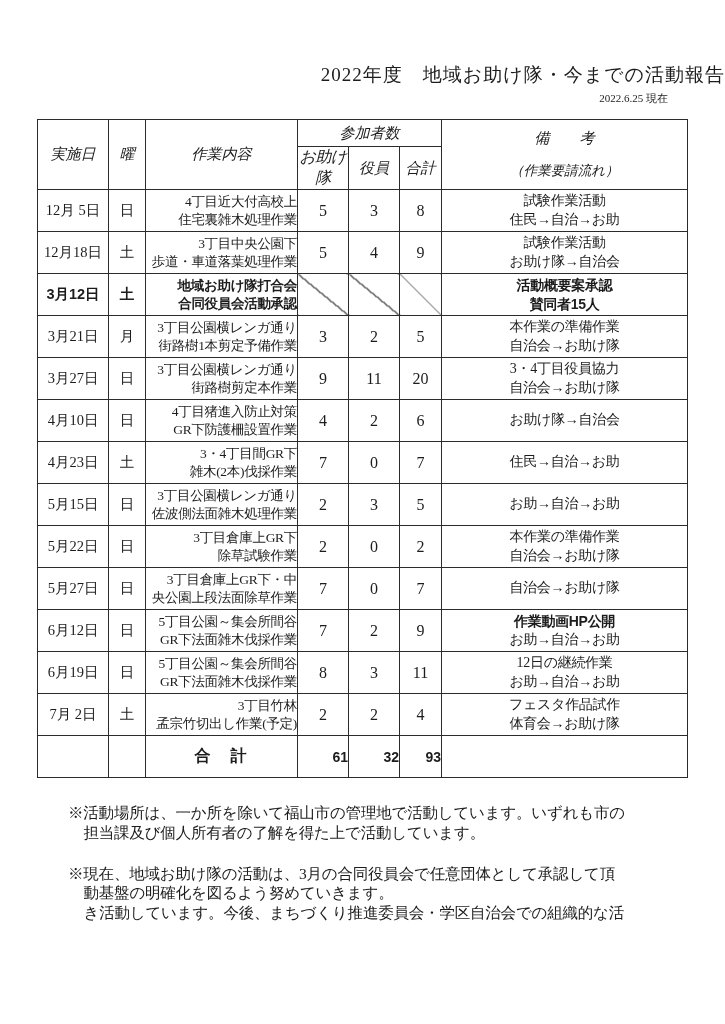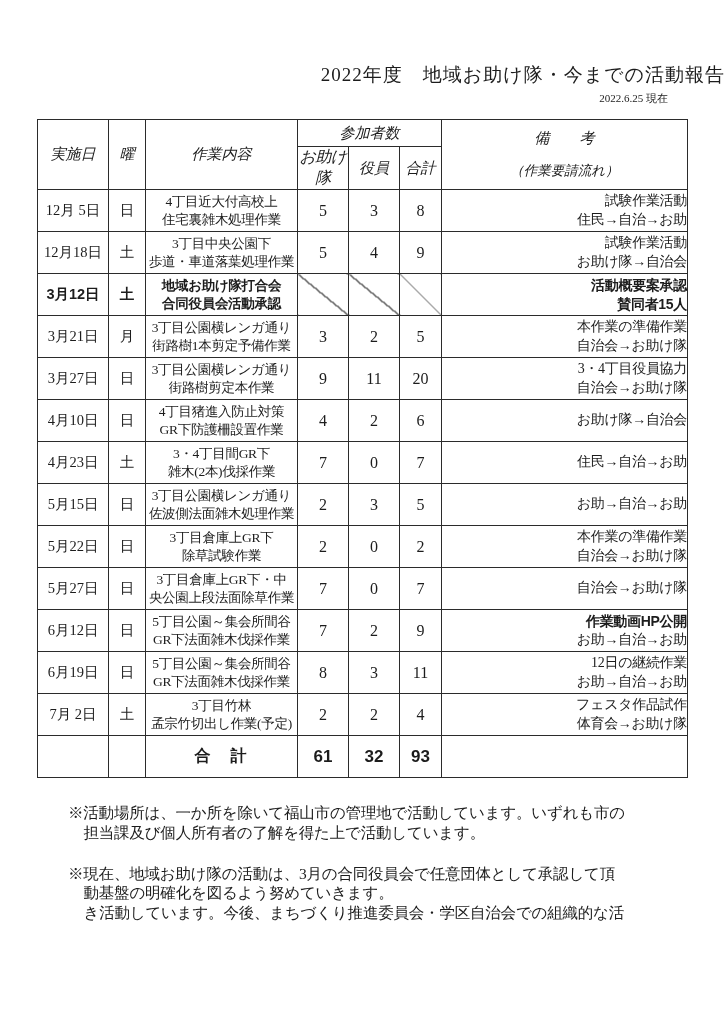--- a/index.html
+++ b/index.html
@@ -44,31 +44,31 @@
   .h1 { height: 27px; }
   .h2 { height: 28px; }
   .sub-h { font-size: 14px; }
   .sub-h.narrow { font-size: 16px; letter-spacing: -0.5px; }
   .remarks-head { font-size: 15px; line-height: 1.25; }
   .remarks-head .l2 { font-size: 13.5px; margin-top: 16px; }
 
   .report tbody tr { height: 42px; }
   .c-date { text-align: center; font-size: 14.5px; white-space: pre; }
   .c-day  { text-align: center; font-size: 14.5px; }
-  .c-work { text-align: center; padding-left: 5px; font-size: 13.5px; line-height: 1.3; letter-spacing: -0.3px; }
+  .c-work { text-align: right; padding-left: 5px; font-size: 13.5px; line-height: 1.3; letter-spacing: -0.3px; }
   .c-num  { text-align: center; font-size: 16px; }
-  .c-remarks { text-align: right; padding-left: 6px; font-size: 14px; line-height: 1.3; letter-spacing: -0.3px; }
+  .c-remarks { text-align: center; padding-left: 6px; font-size: 14px; line-height: 1.3; letter-spacing: -0.3px; }
 
   .bold-row, .bold-row td, .g-bold {
     font-family: "Liberation Sans", "DejaVu Sans", sans-serif;
     font-weight: bold;
   }
   .total-row { height: 42px; }
   .c-total-label { text-align: center; font-size: 16px; letter-spacing: 2px; }
-  .total-row .c-num { font-size: 17px; }
+  .total-row .c-num { font-size: 14px; text-align: right; }
 
   .slash {
     background: linear-gradient(to top right,
       transparent calc(50% - 0.7px),
       #555 calc(50% - 0.7px),
       #555 calc(50% + 0.7px),
       transparent calc(50% + 0.7px));
   }
 
   .notes { margin: 25px 0 0 68px; width: 600px; font-size: 15.5px; }

